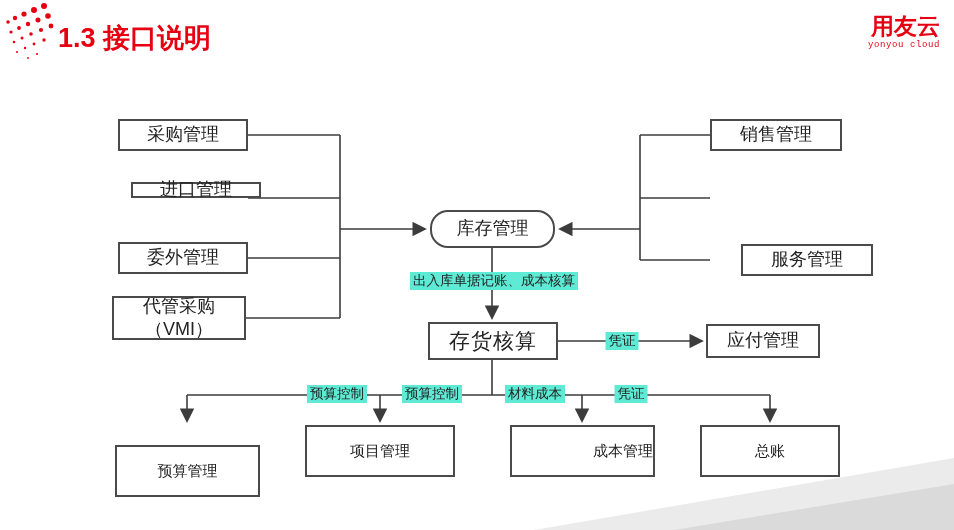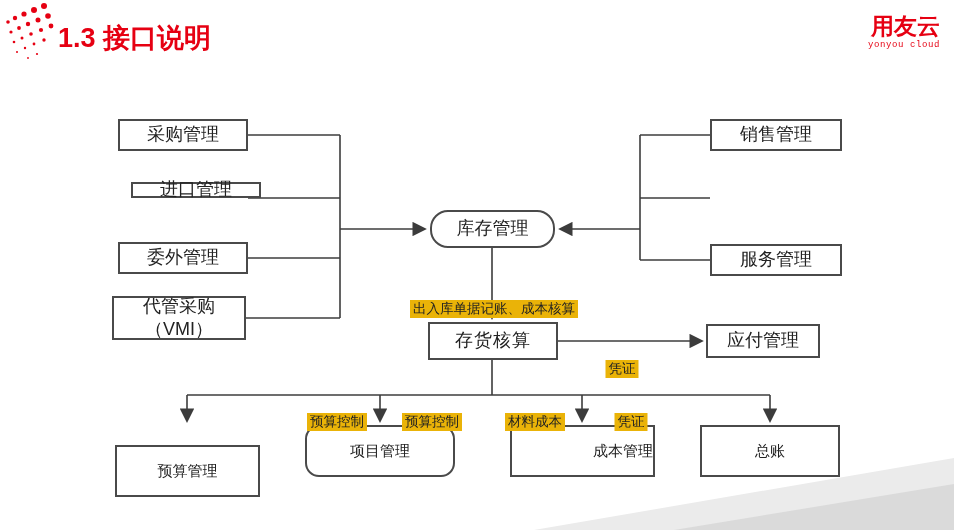--- a/index.html
+++ b/index.html
@@ -15,26 +15,26 @@
   .logo-main { font-size:23px; font-weight:800; color:#e60012; line-height:1.05; }
   .logo-sub { font-size:9px; color:#e60012; letter-spacing:0.6px;text-align:center; }
   .dots { position:absolute; left:4px; top:0; }
   .connectors { position:absolute; left:0; top:0; pointer-events:none; }
   .node {
     position:absolute; box-sizing:border-box; background:#fff;
     border:2px solid #4a4a4a; color:#222;
     display:flex; flex-direction:column; align-items:center; justify-content:center;
     font-size:18px; text-align:center; line-height:1.3; z-index:2;
   }
-  .node.big { font-size:18px; letter-spacing:1px; }
+  .node.big { font-size:21px; letter-spacing:1px; }
   .node.bottom { font-size:15px; }
   .edge-label {
     position:absolute; transform:translate(-50%,-50%);
-    background:#eab308; padding:0 3px; font-size:13.5px; color:#222;
-    white-space:nowrap; z-index:3;margin-top:28px;
+    background:#5eead4; padding:0 3px; font-size:13.5px; color:#222;
+    white-space:nowrap; z-index:3;
   }
   .corner { position:absolute; right:0; bottom:0; z-index:0; }
 </style>
 </head>
 <body>
 
 <div class="slide">
 
   <svg class="dots" width="60" height="64" viewBox="0 0 60 64">
     <g fill="#e60012">
@@ -118,38 +118,38 @@
     <span>代管采购</span>
     <span>（VMI）</span>
   </div>
   <div class="node" style="left:118px; top:242px; width:130px; height:32px;">
     <span>委外管理</span>
   </div>
 
   <div class="node" style="left:710px; top:119px; width:132px; height:32px;">
     <span>销售管理</span>
   </div>
-  <div class="node" style="left:710px; top:244px; width:132px; height:32px;">
+  <div class="node" style="left:741px; top:244px; width:132px; height:32px;">
     <span>服务管理</span>
   </div>
 
   <div class="node" style="left:430px; top:210px; width:125px; height:38px;border-radius:18px;">
     <span>库存管理</span>
   </div>
   <div class="node big" style="left:428px; top:322px; width:130px; height:38px;">
     <span>存货核算</span>
   </div>
   <div class="node" style="left:706px; top:324px; width:114px; height:34px;">
     <span>应付管理</span>
   </div>
 
   <div class="node bottom" style="left:115px; top:425px; width:145px; height:52px;margin-top:20px;">
     <span>预算管理</span>
   </div>
-  <div class="node bottom" style="left:305px; top:425px; width:150px; height:52px;border-radius:14px;">
+  <div class="node bottom" style="left:305px; top:425px; width:150px; height:52px;">
     <span>项目管理</span>
   </div>
   <div class="node bottom" style="left:510px; top:425px; width:145px; height:52px;align-items:flex-end;">
     <span>成本管理</span>
   </div>
   <div class="node bottom" style="left:700px; top:425px; width:140px; height:52px;">
     <span>总账</span>
   </div>
 
   <div class="edge-label" style="left:494px; top:281px;">出入库单据记账、成本核算</div>

